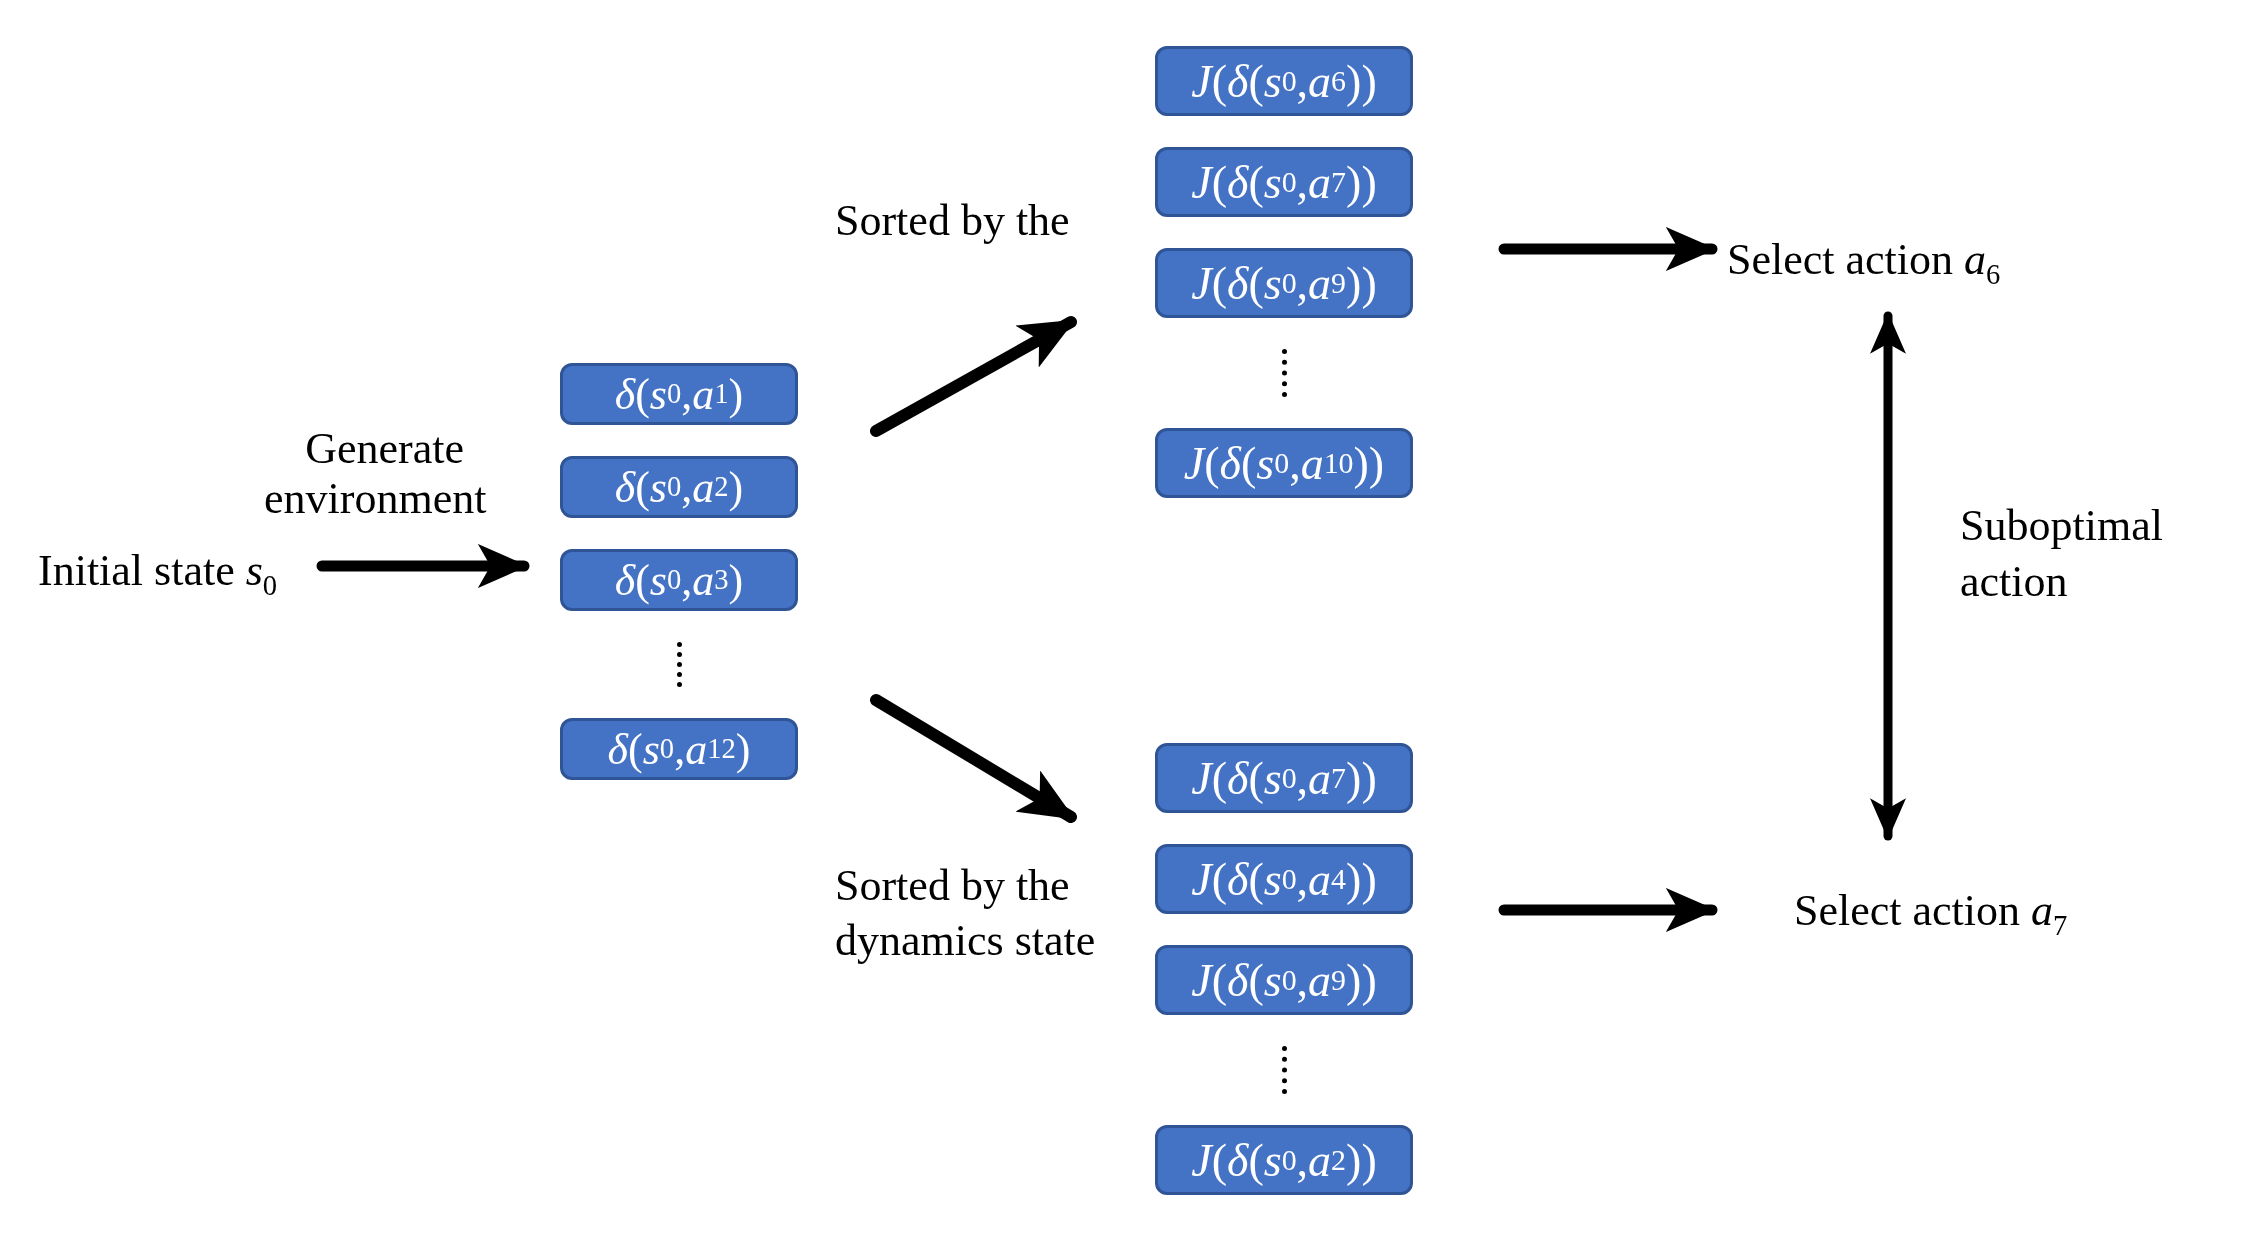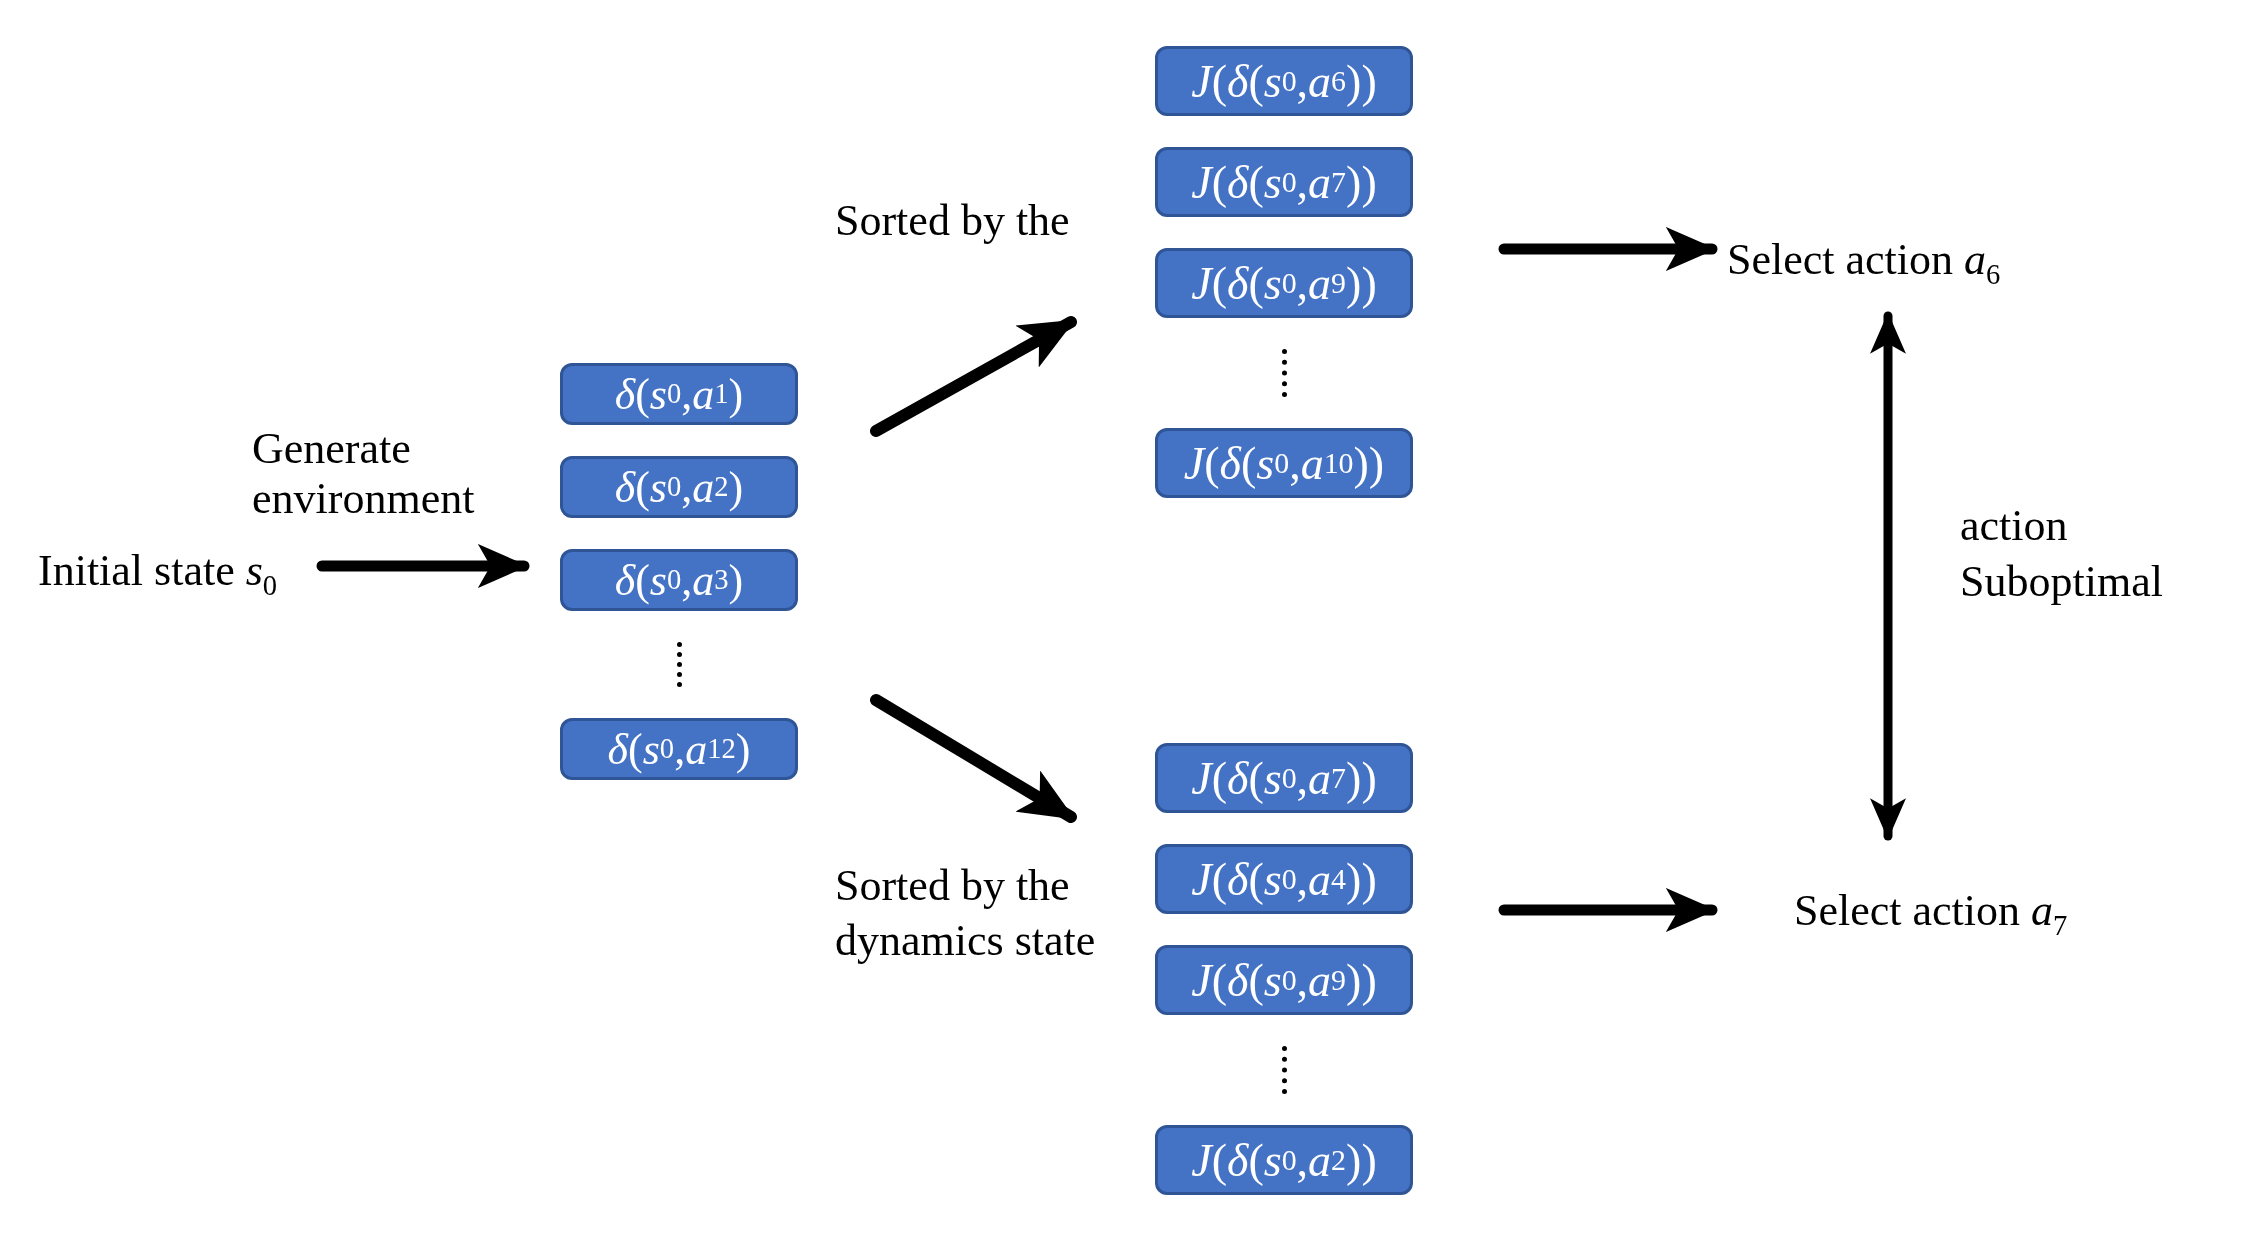--- a/index.html
+++ b/index.html
@@ -1,21 +1,21 @@
 <!DOCTYPE html>
 <html style="--box-fill: #4472C4; --box-border: #2F5597; --box-text: #ffffff; --arrow-color: #000000;"><head>
 <meta charset="utf-8">
 <style>
   html,body { margin:0; padding:0; background:#fff; }
   .canvas {
     position:relative; width:2258px; height:1240px; background:#fff;
     font-family:"Liberation Serif", serif; color:#000; overflow:hidden;
   }
   .lbl { position:absolute; font-size:44px; line-height:50px; white-space:nowrap; }
-  .lbl.center { text-align:left; }
+  .lbl.center { text-align:right;margin-left:12px; }
   .vr { font-style:italic; }
   sub { font-size:0.65em; line-height:0; }
   .col { position:absolute; display:flex; flex-direction:column; gap:31px; }
   .box {
     background:var(--box-fill); border:3px solid var(--box-border);
     border-radius:12px; color:var(--box-text);
     display:flex; align-items:center; justify-content:center;
     box-sizing:border-box; white-space:nowrap; font-size:46px;
   }
   .col-left .box { width:238px; height:62px; font-size:44px; }
@@ -214,17 +214,17 @@
 
   <div class="lbl" style="left:1727px; top:207px;margin-top:28px;">
     <span>Select action </span><span class="vr">a</span><sub>6</sub>
   </div>
 
   <div class="lbl" style="left:1794px; top:886px;font-family:Liberation Serif, serif;">
     <span>Select action </span><span class="vr">a</span><sub>7</sub>
   </div>
 
   <div class="lbl" style="left:1960px; top:498px; line-height:56px;">
+    <div>Suboptimal</div>
     <div>action</div>
-    <div>Suboptimal</div>
   </div>
 
 </div>
 
 </body></html>

